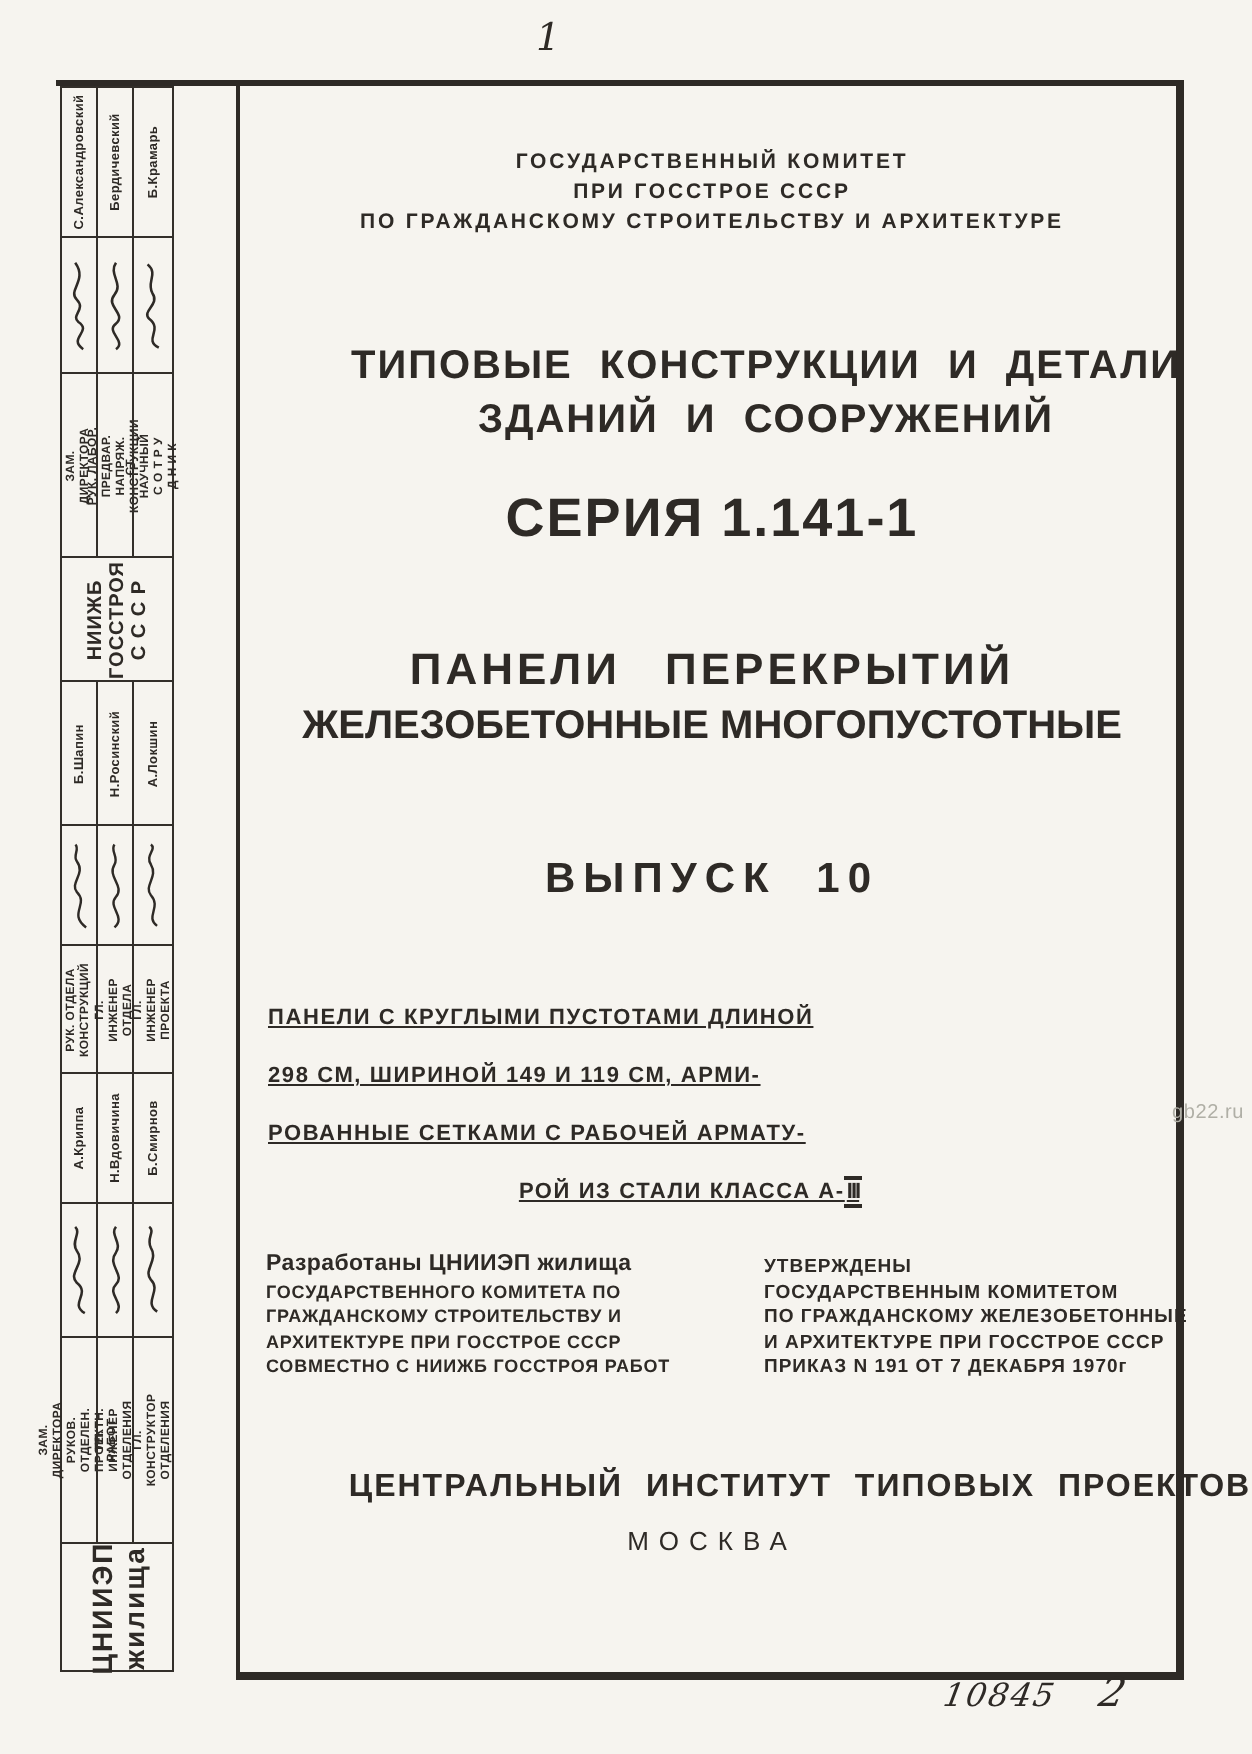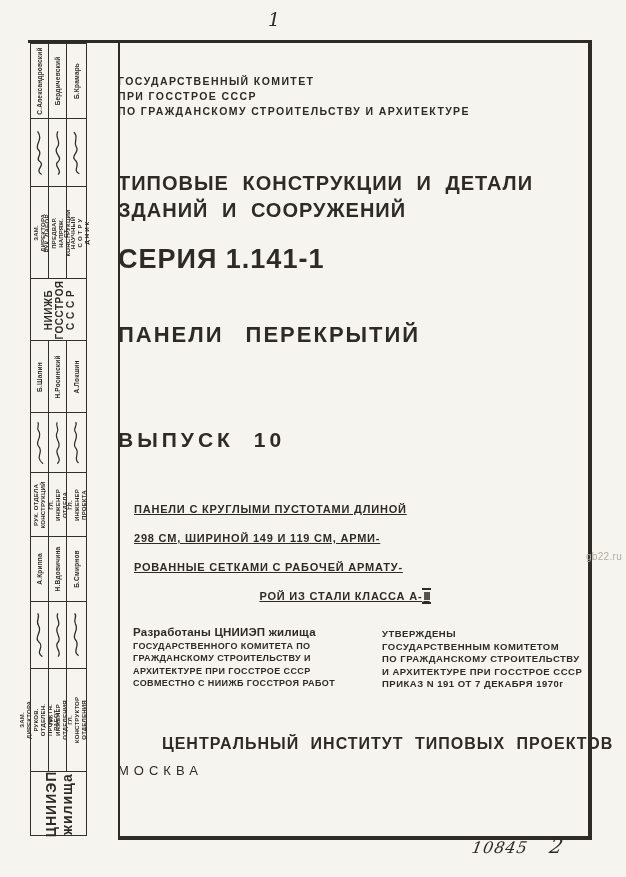--- a/index.html
+++ b/index.html
@@ -17,23 +17,23 @@
   
   .cell{position:absolute;border:1.5px solid #332f2a;box-sizing:border-box;}
   .rot{position:absolute;left:50%;top:50%;transform:translate(-50%,-50%) rotate(-90deg);
     white-space:pre-line;text-align:center;line-height:1.15;}
   .nm{font-size:6.5px;font-weight:bold;letter-spacing:.2px;}
   .tt{font-size:6px;font-weight:bold;letter-spacing:.2px;}
   .org1{font-size:10px;font-weight:bold;letter-spacing:.5px;line-height:1.1;}
   .org2{font-size:14px;font-weight:bold;letter-spacing:1px;line-height:1.15;}
   .sigwrap{position:absolute;left:50%;top:50%;transform:translate(-50%,-50%) rotate(-90deg);}
   
-  .ctr{left:118px;width:476px;}
+  .ctr{left:118px;width:476px;text-align:center;}
   .hdr{top:74px;font-size:10.5px;font-weight:bold;letter-spacing:1.4px;line-height:15px;}
-  .bigtitle{top:170px;font-size:20px;font-weight:bold;letter-spacing:1px;word-spacing:7px;line-height:27px;}
+  .bigtitle{top:170px;font-size:20px;font-weight:bold;letter-spacing:1px;word-spacing:7px;line-height:27px;margin-left:27px;}
   .series{top:244px;font-size:27px;font-weight:bold;letter-spacing:1px;}
   .subj1{top:322px;font-size:22px;font-weight:bold;letter-spacing:2px;word-spacing:14px;}
   .subj2{top:352px;font-size:20px;font-weight:bold;letter-spacing:0px;}
   .issue{top:428px;font-size:21px;font-weight:bold;letter-spacing:4px;word-spacing:10px;}
   .desc{left:134px;top:495px;width:452px;font-size:11px;font-weight:bold;letter-spacing:.8px;line-height:29px;text-align:left;text-decoration:underline;}
   .desc .last{text-align:center;padding-right:30px;}
   .cls3{border-top:2px solid #2e2a26;border-bottom:2px solid #2e2a26;padding:0 1px;letter-spacing:-1px;}
   .dev{left:133px;top:626px;width:240px;text-align:left;font-size:9px;font-weight:bold;letter-spacing:.4px;line-height:12.5px;}
   .dev .l1{font-size:11.5px;letter-spacing:.2px;margin-bottom:1px;}
   .app{left:382px;top:628px;width:212px;text-align:left;font-size:9.5px;font-weight:bold;letter-spacing:.5px;line-height:12.5px;}
@@ -208,20 +208,21 @@
   </div>
 
   <div class="abs ctr bigtitle">
     <div>ТИПОВЫЕ КОНСТРУКЦИИ И ДЕТАЛИ</div>
     <div>ЗДАНИЙ И СООРУЖЕНИЙ</div>
   </div>
 
   <div class="abs ctr series">СЕРИЯ 1.141-1</div>
 
   <div class="abs ctr subj1">ПАНЕЛИ ПЕРЕКРЫТИЙ</div>
+  <div class="abs ctr subj2">ЖЕЛЕЗОБЕТОННЫЕ МНОГОПУСТОТНЫЕ</div>
 
   <div class="abs ctr issue">ВЫПУСК 10</div>
 
   <div class="abs desc">
     <div>ПАНЕЛИ С КРУГЛЫМИ ПУСТОТАМИ ДЛИНОЙ</div>
     <div>298 СМ, ШИРИНОЙ 149 И 119 СМ, АРМИ-</div>
     <div>РОВАННЫЕ СЕТКАМИ С РАБОЧЕЙ АРМАТУ-</div>
     <div class="last"><span>РОЙ ИЗ СТАЛИ КЛАССА А-</span><span class="cls3">III</span></div>
   </div>
 
@@ -229,21 +230,21 @@
     <div class="l1">Разработаны ЦНИИЭП жилища</div>
     <div>ГОСУДАРСТВЕННОГО КОМИТЕТА ПО</div>
     <div>ГРАЖДАНСКОМУ СТРОИТЕЛЬСТВУ И</div>
     <div>АРХИТЕКТУРЕ ПРИ ГОССТРОЕ СССР</div>
     <div>СОВМЕСТНО С НИИЖБ ГОССТРОЯ РАБОТ</div>
   </div>
 
   <div class="abs app">
     <div>УТВЕРЖДЕНЫ</div>
     <div>ГОСУДАРСТВЕННЫМ КОМИТЕТОМ</div>
-    <div>ПО ГРАЖДАНСКОМУ СТРОИТЕЛЬСТВУ</div>
+    <div>ПО ГРАЖДАНСКОМУ ЖЕЛЕЗОБЕТОННЫЕ</div>
     <div>И АРХИТЕКТУРЕ ПРИ ГОССТРОЕ СССР</div>
     <div>ПРИКАЗ N 191 ОТ 7 ДЕКАБРЯ 1970г</div>
   </div>
 
   <div class="abs ctr pub">ЦЕНТРАЛЬНЫЙ ИНСТИТУТ ТИПОВЫХ ПРОЕКТОВ</div>
   <div class="abs ctr city">МОСКВА</div>
 
   <div class="abs wm">gb22.ru</div>
   <div class="abs hand fmark">10845</div>
   <div class="abs hand fpage">2</div>

